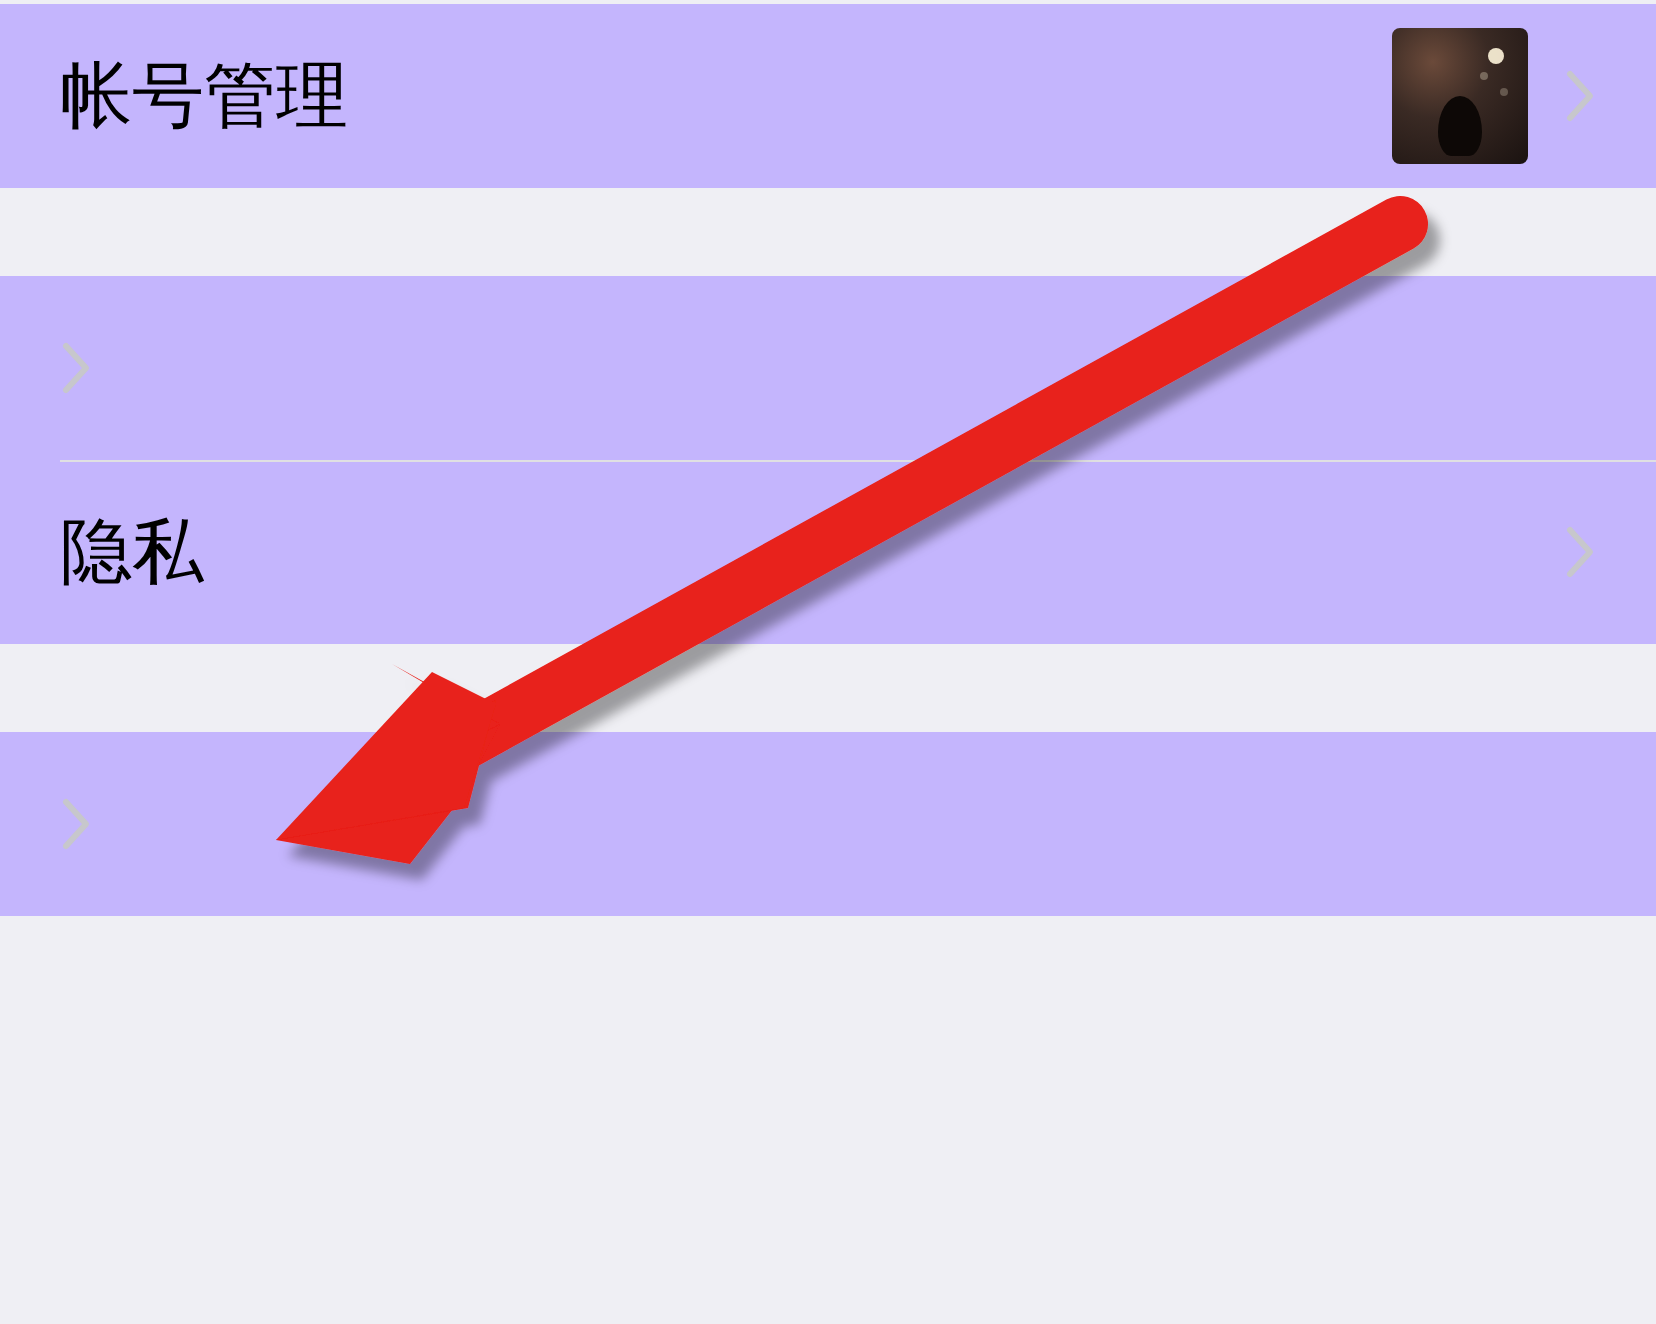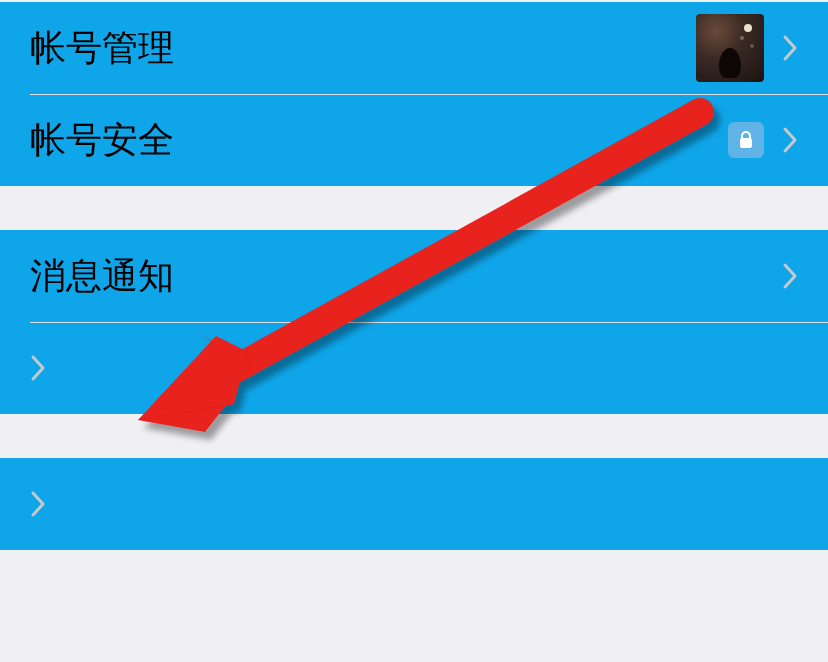--- a/index.html
+++ b/index.html
@@ -7,21 +7,21 @@
       width: 828px;
       height: 662px;
       background: #efeff4;
       font-family: -apple-system, "Helvetica Neue", Arial, sans-serif;
       color: #000;
       position: relative;
       overflow: hidden;
     }
     .spacer-top { height: 2px; background: #efeff4; }
     .group {
-      background: #0ea5e9;
+      background: #c4b5fd;
     }
     .gap {
       height: 44px;
       background: #efeff4;
     }
     .gap-bottom {
       height: 30px;
       background: #efeff4;
     }
     .row {
@@ -120,52 +120,36 @@
     <div class="label">帐号管理</div>
     <div class="trailing">
       <div class="avatar"></div>
       <div class="chevron">
         <svg width="16" height="28" viewBox="0 0 16 28">
             <polyline points="3,3 13,14 3,25" fill="none" stroke="#c7c7cc" stroke-width="3" stroke-linecap="round" stroke-linejoin="round"></polyline>
           </svg>
       </div>
     </div>
   </div>
-  <div class="row">
-    <div class="label">帐号安全</div>
-    <div class="trailing">
-      <div class="lock-badge">
-        <svg width="18" height="20" viewBox="0 0 18 20">
-          <path d="M5 8 V6 a4 4 0 0 1 8 0 V8" fill="none" stroke="#fff" stroke-width="2"></path>
-          <rect x="3" y="8" width="12" height="10" rx="2" fill="#fff"></rect>
-        </svg>
-      </div>
-      <div class="chevron">
-        <svg width="16" height="28" viewBox="0 0 16 28">
-            <polyline points="3,3 13,14 3,25" fill="none" stroke="#c7c7cc" stroke-width="3" stroke-linecap="round" stroke-linejoin="round"></polyline>
-          </svg>
-      </div>
-    </div>
-  </div>
 </div>
 
 <div class="gap"></div>
 
 <div class="group">
   <div class="row">
-    <div class="label">消息通知</div>
     <div class="trailing">
       <div class="chevron">
         <svg width="16" height="28" viewBox="0 0 16 28">
             <polyline points="3,3 13,14 3,25" fill="none" stroke="#c7c7cc" stroke-width="3" stroke-linecap="round" stroke-linejoin="round"></polyline>
           </svg>
       </div>
     </div>
   </div>
   <div class="row">
+    <div class="label">隐私</div>
     <div class="trailing">
       <div class="chevron">
         <svg width="16" height="28" viewBox="0 0 16 28">
             <polyline points="3,3 13,14 3,25" fill="none" stroke="#c7c7cc" stroke-width="3" stroke-linecap="round" stroke-linejoin="round"></polyline>
           </svg>
       </div>
     </div>
   </div>
 </div>
 

